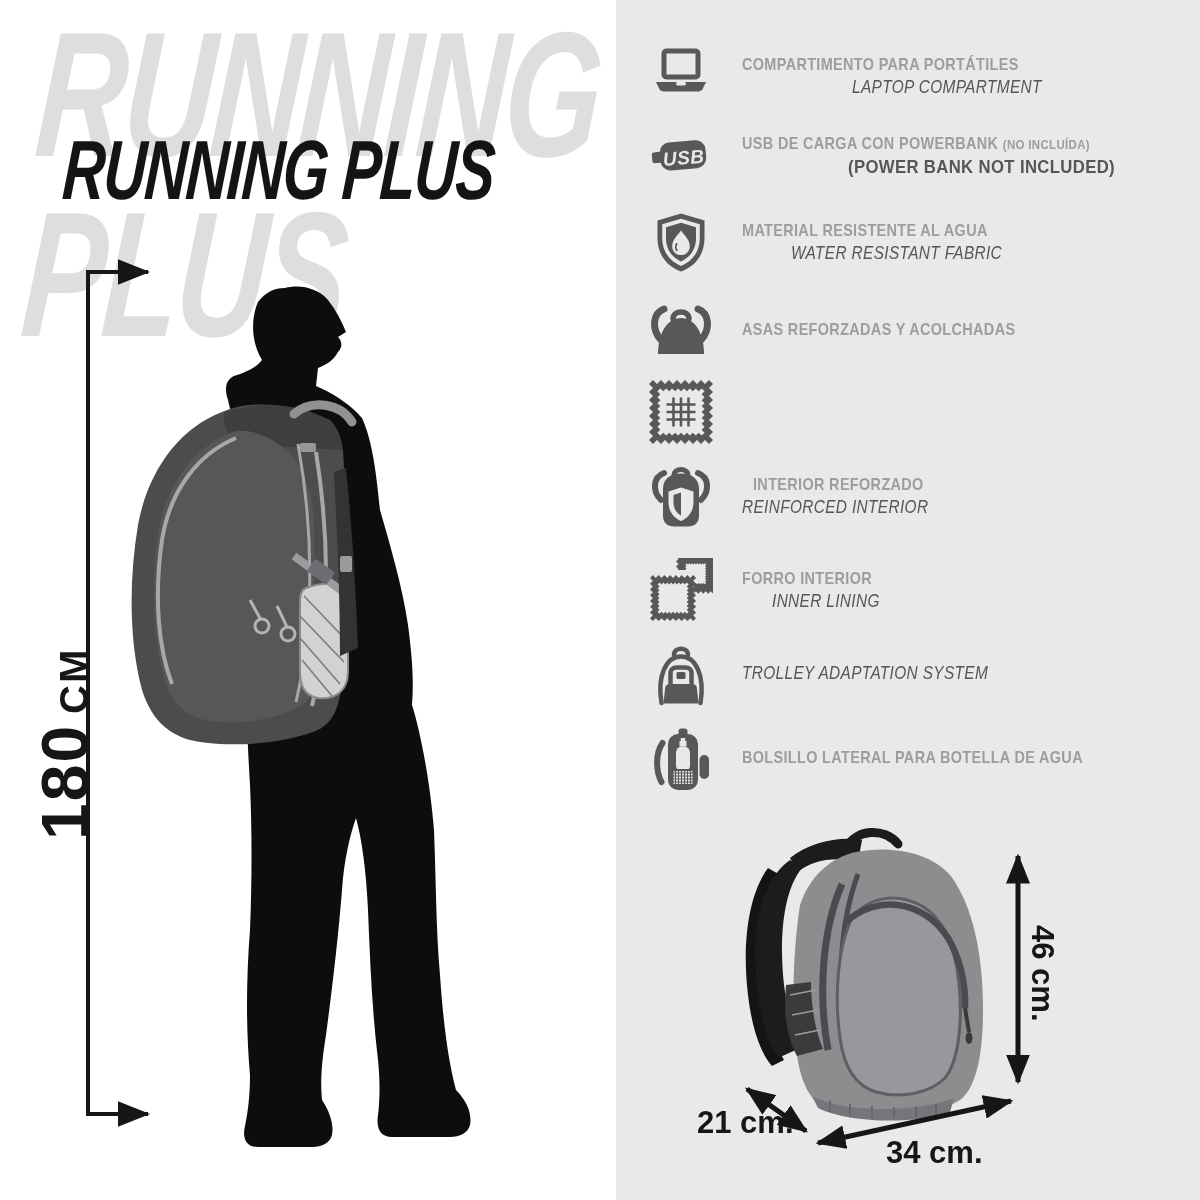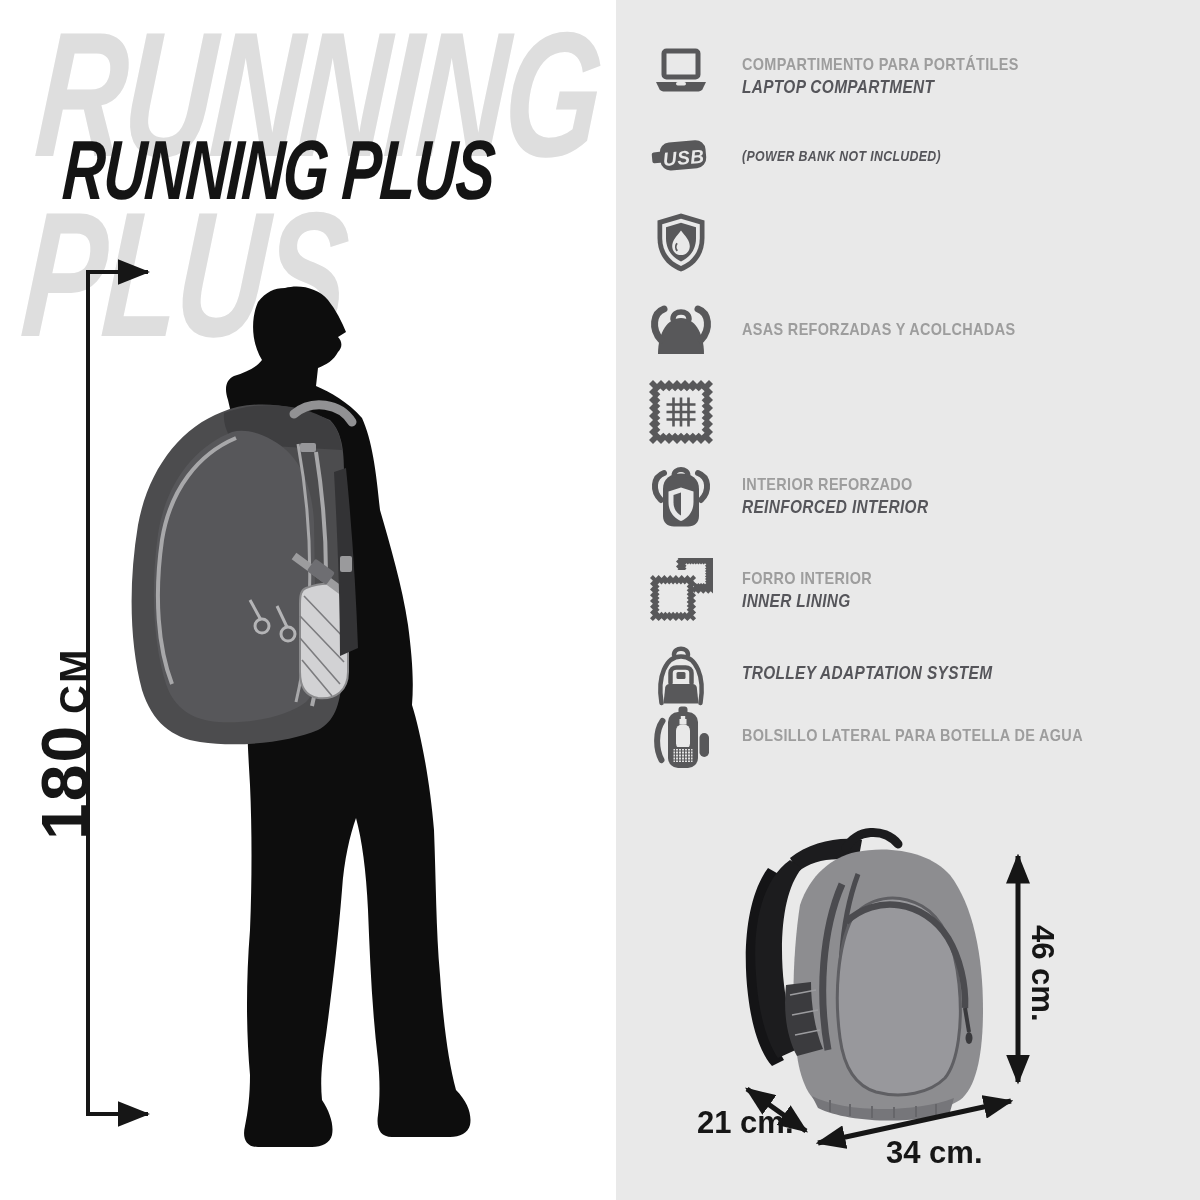--- a/index.html
+++ b/index.html
@@ -2,24 +2,24 @@
 <html><head>
 <meta charset="utf-8">
 <style>
   html,body{margin:0;padding:0;background:#fff;font-family:"Liberation Sans",sans-serif;}
   .canvas{position:relative;width:1200px;height:1200px;background:#ffffff;overflow:hidden;}
 
   
   .panel{position:absolute;left:616px;top:0;width:584px;height:1200px;background:#e9e9e9;}
   .feat{position:absolute;left:33px;display:flex;align-items:center;gap:29px;width:540px;}
   .feat .icon{width:64px;height:64px;flex:0 0 64px;}
-  .ftext{display:flex;flex-direction:column;gap:1px;}
+  .ftext{display:flex;flex-direction:column;gap:1px;align-items:flex-end;}
   .es{font-weight:700;font-size:17px;color:#9d9d9d;line-height:1.3;}
-  .en{font-weight:700;font-style:italic;font-size:17.5px;color:#55555a;line-height:1.25;}
-  .ennote{font-weight:700;font-style:italic;font-size:14px;color:#55555a;line-height:1.2;}
+  .en{font-weight:400;font-style:italic;font-size:17.5px;color:#55555a;line-height:1.25;}
+  .ennote{font-weight:700;font-size:19px;color:#55555a;line-height:1.2;}
   .note-es{font-size:13.5px;}
   .cx{display:inline-block;transform:scaleX(.85);transform-origin:left center;white-space:nowrap;letter-spacing:.4px;}
   .en .cx,.ennote .cx{transform:scaleX(.88);}
 
   
   .wm{position:absolute;color:#dedede;font-weight:900;font-style:italic;font-size:178px;
       letter-spacing:-4px;white-space:nowrap;transform:scaleX(.70) skewX(-6deg);transform-origin:left bottom;z-index:1;}
   .wm1{left:30px;top:-8px;}
   .wm2{left:16px;top:172px;}
   .title{position:absolute;left:60px;top:122px;margin:0;color:#141414;font-weight:900;font-style:italic;
@@ -70,32 +70,37 @@
 
     <div class="feat" style="top:124px">
       <svg class="icon" viewBox="0 0 64 64">
         <g transform="rotate(-5 32 32)">
           <rect x="11" y="17.5" width="46" height="28" rx="10" class="ic"></rect>
           <rect x="3" y="26" width="10" height="11" rx="2" class="ic"></rect>
           <text x="34.5" y="40.5" text-anchor="middle" font-size="19" font-weight="700" font-style="italic" fill="#e9e9e9" letter-spacing=".5">USB</text>
         </g>
       </svg>
       <div class="ftext">
+        <div class="es"><span class="cx"><span>USB DE CARGA CON POWERBANK</span> <span class="note-es">(NO INCLUÍDA)</span></span></div>
         <div class="ennote"><span class="cx">(POWER BANK NOT INCLUDED)</span></div>
       </div>
     </div>
 
     <div class="feat" style="top:210px">
       <svg class="icon" viewBox="0 0 64 64">
         <path class="ic" d="M32 3.5 L55.5 10.5 V28 C55.5 45.5 45.5 56.5 32 61.5 C18.5 56.5 8.5 45.5 8.5 28 V10.5 Z"></path>
         <path class="icbg" d="M32 8.7 L50.8 14.3 V28 C50.8 42.3 42.6 51.6 32 56 C21.4 51.6 13.2 42.3 13.2 28 V14.3 Z"></path>
         <path class="ic" d="M32 12.8 L47 17.3 V28.3 C47 40 40.4 47.7 32 51.5 C23.6 47.7 17 40 17 28.3 V17.3 Z"></path>
         <path class="icbg" d="M32 20.5 C36.6 26.4 40.8 30.6 40.8 36.2 C40.8 41.4 37 45 32 45 C27 45 23.2 41.4 23.2 36.2 C23.2 30.6 27.4 26.4 32 20.5 Z"></path>
         <path d="M28.3 40.8 C26.5 38.9 26.3 35.6 28 33.2" stroke="#58585a" stroke-width="1.8" fill="none"></path>
       </svg>
+      <div class="ftext">
+        <div class="es"><span class="cx">MATERIAL RESISTENTE AL AGUA</span></div>
+        <div class="en"><span class="cx">WATER RESISTANT FABRIC</span></div>
+      </div>
     </div>
 
     <div class="feat" style="top:298px">
       <svg class="icon" viewBox="0 0 64 64">
         <path class="ic" d="M9 56 C9 34 19 20 32 20 C45 20 55 34 55 56 Z"></path>
         <path class="ist" stroke-width="7" d="M12 42 C2 31 4 15 15 11"></path>
         <path class="ist" stroke-width="7" d="M52 42 C62 31 60 15 49 11"></path>
         <path class="ist" stroke-width="5.5" d="M24 21 C24 11.5 40 11.5 40 21"></path>
       </svg>
       <div class="ftext">
@@ -146,21 +151,21 @@
         <path class="ist" stroke-width="4.5" d="M25 13 C25 4.5 39 4.5 39 13"></path>
         <path class="ist" stroke-width="4.5" d="M21.5 41 V31 C21.5 27.5 24 25.5 27.5 25.5 H36.5 C40 25.5 42.5 27.5 42.5 31 V41"></path>
         <rect x="27.5" y="30" width="9" height="7" rx="1.5" class="ic"></rect>
         <path class="ic" d="M14.5 61.5 L49.5 61.5 L47.8 45.5 C47.5 43.3 45.8 42 43.5 42 L20.5 42 C18.2 42 16.5 43.3 16.2 45.5 Z"></path>
       </svg>
       <div class="ftext">
         <div class="en"><span class="cx">TROLLEY ADAPTATION SYSTEM</span></div>
       </div>
     </div>
 
-    <div class="feat" style="top:704px">
+    <div class="feat" style="top:726px">
       <svg class="icon" viewBox="0 0 64 64">
         <path class="ist" stroke-width="6" d="M13.5 17 C6.5 27 6.5 45 12.5 56"></path>
         <rect x="29.5" y="2.5" width="9" height="9" rx="3" class="ic"></rect>
         <rect x="19" y="8" width="30" height="56" rx="10" class="ic"></rect>
         <rect x="50.5" y="29" width="9.5" height="24" rx="4.75" class="ic"></rect>
         <path class="icbg" d="M31.8 12 h4.4 v3.2 h-4.4 Z M30.5 15 h7 v5.5 h-7 Z"></path>
         <rect x="27" y="20.5" width="14" height="25" rx="6" class="icbg"></rect>
         <rect x="23.5" y="44" width="21" height="15" class="icbg"></rect>
         <path d="M26.5 44 V59 M29.5 44 V59 M32.5 44 V59 M35.5 44 V59 M38.5 44 V59 M41.5 44 V59 M23.5 47 H44.5 M23.5 50 H44.5 M23.5 53 H44.5 M23.5 56 H44.5" stroke="#58585a" stroke-width="1.1" fill="none"></path>
         <rect x="23.5" y="44" width="21" height="15" fill="none" stroke="#58585a" stroke-width="2"></rect>

